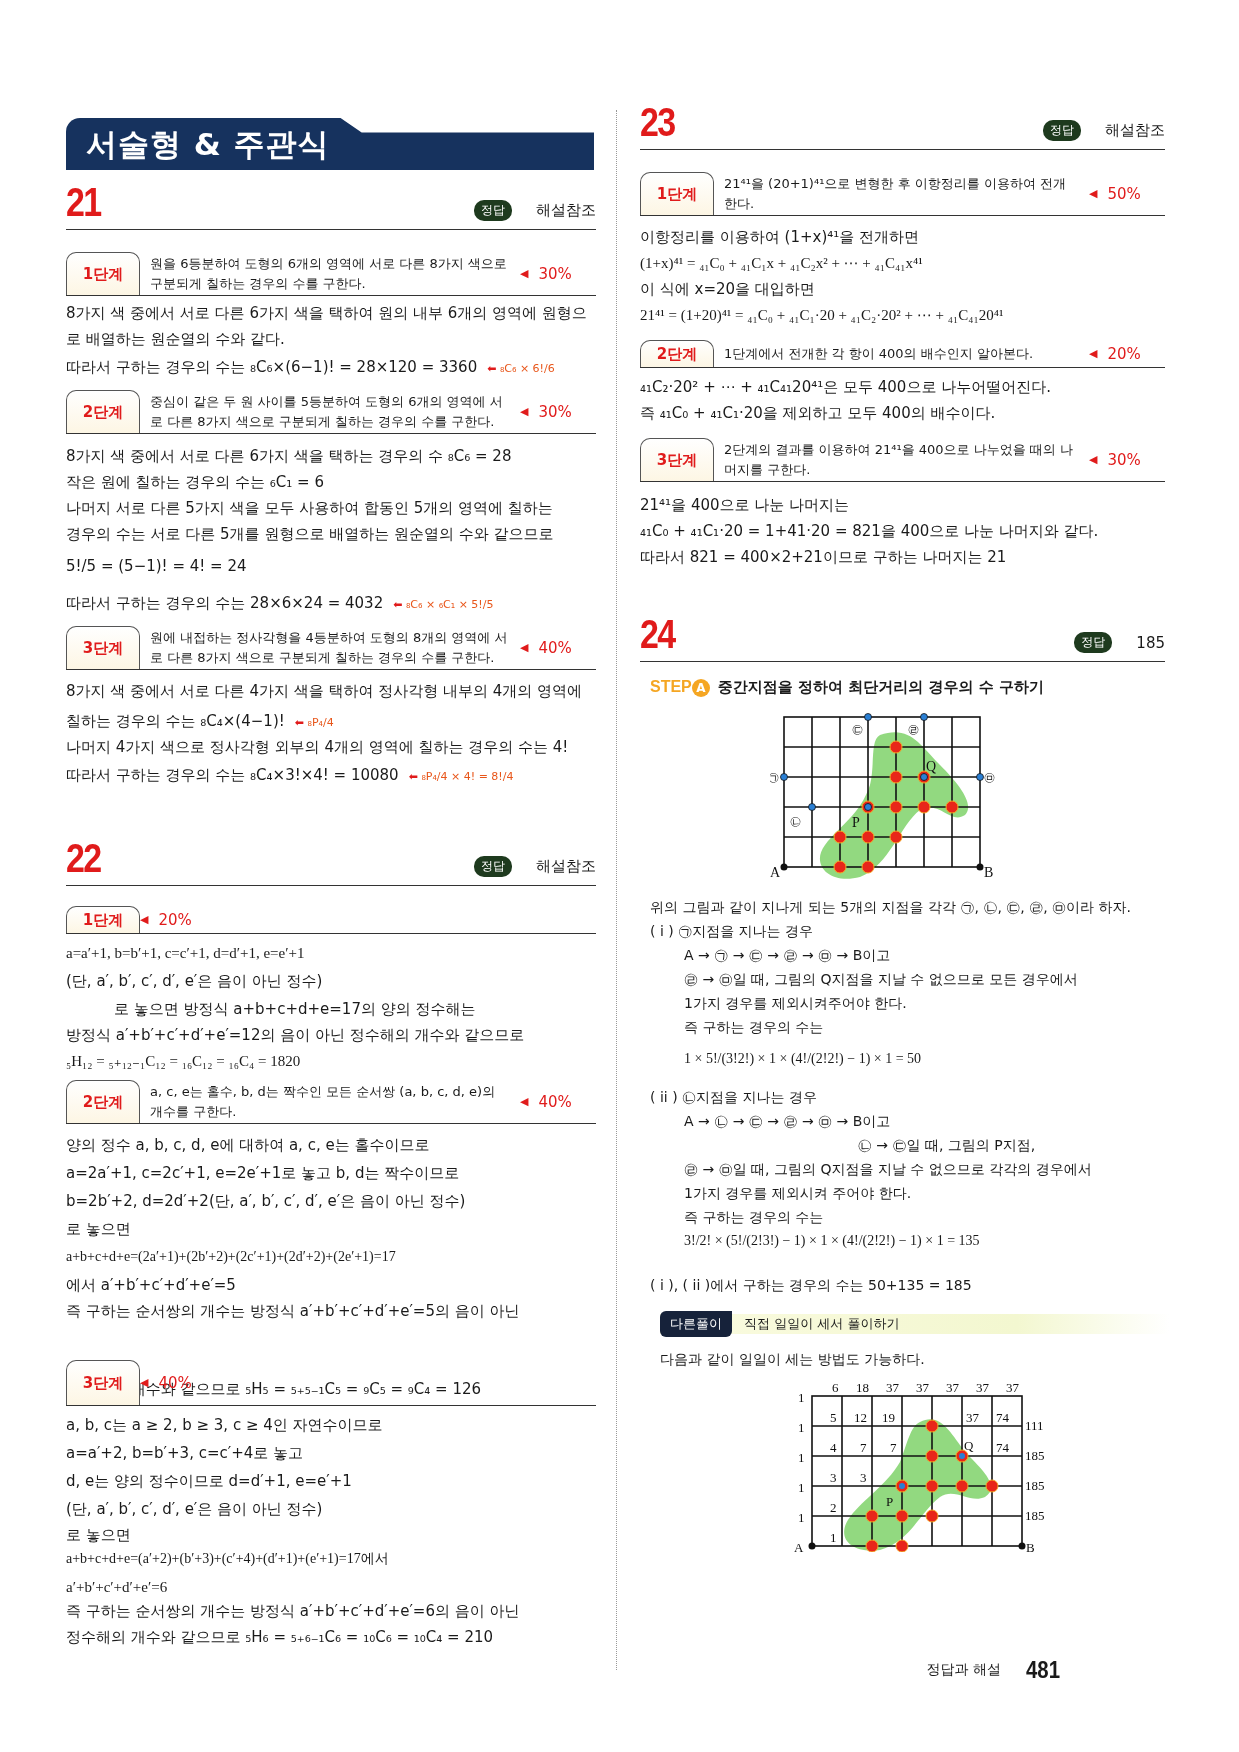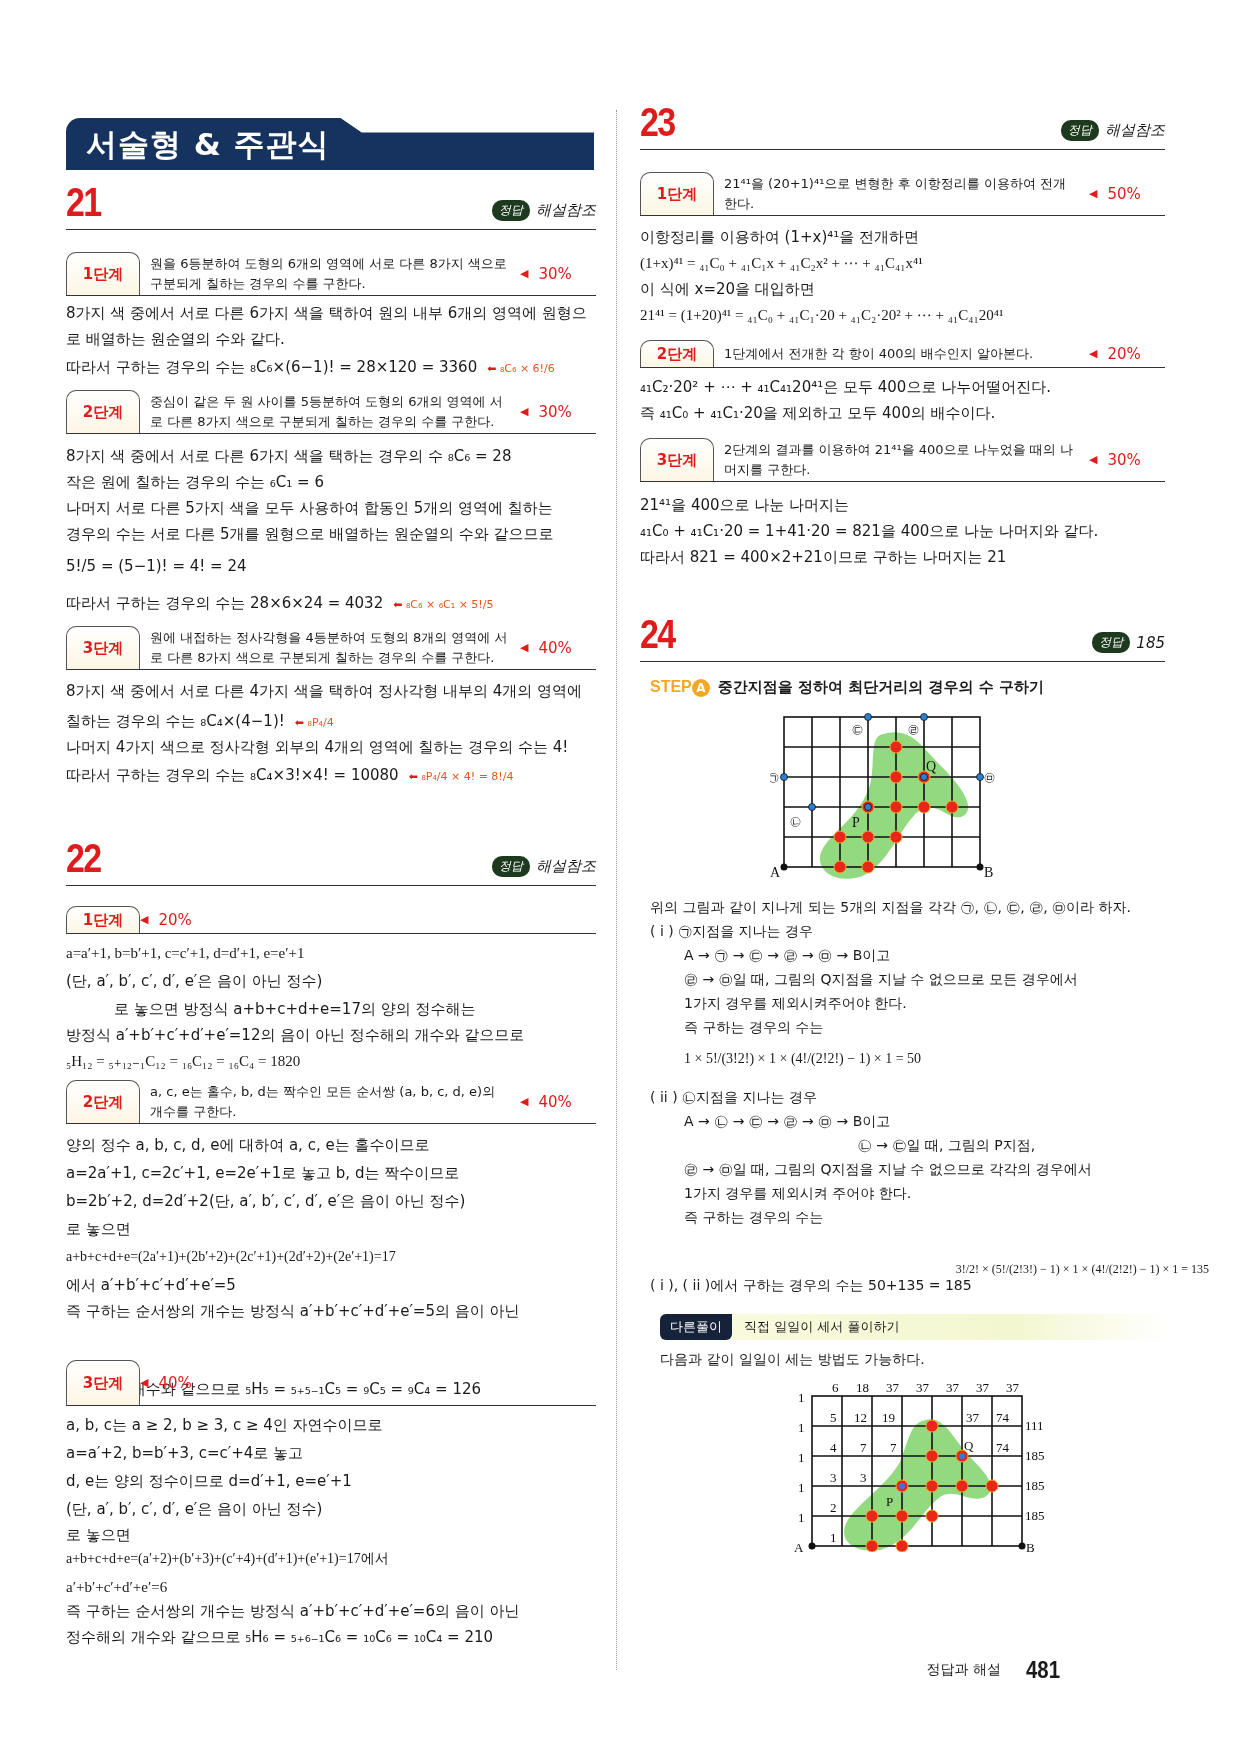--- a/index.html
+++ b/index.html
@@ -24,42 +24,42 @@
   .section-banner-title {
     position: absolute; left: 86px; top: 124px; font-size: 31px; font-weight: bold; color: #ffffff;
     letter-spacing: 1px;
   }
 
   .prob-head { position: absolute; width: 100%; height: 50px; border-bottom: 1.5px solid #333; }
   .prob-num {
     position: absolute; left: 0; bottom: 4px; font-family: "Liberation Sans", sans-serif;
     font-size: 40px; font-weight: bold; color: #e01b1b; letter-spacing: -2px; transform: scaleX(0.85); transform-origin: left bottom;
   }
-  .answer { position: absolute; right: 0; bottom: 8px; display: flex; align-items: center; gap: 6px; font-size: 15px; font-style: italic; }
+  .answer { position: absolute; right: 0; bottom: 8px; display: flex; align-items: center; gap: 24px; font-size: 15px; }
   .answer-badge { background: #1e3a1e; color: #fff; font-size: 12px; padding: 2px 7px; border-radius: 10px; }
 
   .step { position: absolute; width: 100%; display: flex; align-items: stretch; border-bottom: 1.5px solid #333; }
   .step-tab {
     width: 74px; border: 1.2px solid #555; border-bottom: none; border-radius: 10px 10px 0 0;
     background: linear-gradient(#fff, #fdf6e4); display: flex; align-items: center; justify-content: center;
     color: #e01b1b; font-weight: bold; font-size: 15px; flex-shrink: 0;
   }
   .step-desc { flex: 1; padding: 4px 10px; font-size: 13px; line-height: 20px; display: flex; align-items: center; }
   .step-pct { width: 76px; display: flex; align-items: center; color: #e01b1b; font-size: 15px; }
   .step-pct .tri { font-size: 11px; margin-right: 10px; }
 
   .line { position: absolute; left: 0; width: 100%; font-size: 15px; line-height: 22px; white-space: nowrap; }
   .note { color: #e8561a; font-size: 11px; margin-left: 10px; }
   .note .arr { color: #e01b1b; }
 
   .step-a { position: absolute; display: flex; align-items: center; gap: 8px; font-weight: bold; font-size: 15px; }
   .step-a-label { color: #f5a623; font-family: "Liberation Sans", sans-serif; font-size: 16px; font-weight: bold; }
   .step-a-circle { display: inline-block; width: 18px; height: 18px; border-radius: 50%; background: #f5a623; color: #fff; font-size: 12px; text-align: center; line-height: 18px; }
 
-  .alt-bar { position: absolute; height: 26px; display: flex; align-items: center; background: linear-gradient(90deg, #fafbe0, #f3f7d0 70%, #ffffff); }
+  .alt-bar { position: absolute; height: 20px; display: flex; align-items: center; background: linear-gradient(90deg, #fafbe0, #f3f7d0 70%, #ffffff); }
   .alt-badge { background: #16223a; color: #fff; font-size: 13px; padding: 4px 10px; border-radius: 6px 0 6px 6px; }
   .alt-title { margin-left: 12px; font-size: 13px; }
 
   .footer { position: absolute; right: 176px; top: 1656px; display: flex; align-items: center; gap: 22px; }
   .footer-label { font-size: 14px; }
   .footer-page { font-size: 24px; font-weight: bold; font-family: "Liberation Sans", sans-serif; transform: scaleX(0.85); }
 </style>
 </head>
 <body>
 
@@ -293,21 +293,21 @@
   <div class="line" style="top:968px; left:44px; font-size:14px;">㉣ → ㉤일 때, 그림의 Q지점을 지날 수 없으므로 모든 경우에서</div>
   <div class="line" style="top:992px; left:44px; font-size:14px;">1가지 경우를 제외시켜주어야 한다.</div>
   <div class="line" style="top:1016px; left:44px; font-size:14px;">즉 구하는 경우의 수는</div>
   <div class="line serif" style="top:1048px; left:44px; font-size:14px;">1 × 5!/(3!2!) × 1 × (4!/(2!2!) − 1) × 1 = 50</div>
   <div class="line" style="top:1086px; left:10px; font-size:14px;">( ii ) ㉡지점을 지나는 경우</div>
   <div class="line" style="top:1110px; left:44px; font-size:14px;">A → ㉡ → ㉢ → ㉣ → ㉤ → B이고</div>
   <div class="line" style="top:1134px; left:44px; font-size:14px;text-align:center;">㉡ → ㉢일 때, 그림의 P지점,</div>
   <div class="line" style="top:1158px; left:44px; font-size:14px;">㉣ → ㉤일 때, 그림의 Q지점을 지날 수 없으므로 각각의 경우에서</div>
   <div class="line" style="top:1182px; left:44px; font-size:14px;">1가지 경우를 제외시켜 주어야 한다.</div>
   <div class="line" style="top:1206px; left:44px; font-size:14px;">즉 구하는 경우의 수는</div>
-  <div class="line serif" style="top:1258px; left:44px; font-size:12px;text-align:right;">3!/2! × (5!/(2!3!) − 1) × 1 × (4!/(2!2!) − 1) × 1 = 135</div>
+  <div class="line serif" style="top:1230px; left:44px; font-size:14px;">3!/2! × (5!/(2!3!) − 1) × 1 × (4!/(2!2!) − 1) × 1 = 135</div>
   <div class="line" style="top:1274px; left:10px; font-size:14px;">( i ), ( ii )에서 구하는 경우의 수는 50+135 = 185</div>
 
   <div class="alt-bar" style="top:1314px; left:20px; width:510px;">
     <span class="alt-badge">다른풀이</span>
     <span class="alt-title">직접 일일이 세서 풀이하기</span>
   </div>
   <div class="line" style="top:1348px; left:20px; font-size:14px;">다음과 같이 일일이 세는 방법도 가능하다.</div>
 
   <svg style="position:absolute; left:150px; top:1372px;" width="260" height="180" viewBox="0 0 260 180">
     <path d="M130 50 C150 40, 160 60, 175 80 C195 100, 210 115, 195 125 C180 132, 165 115, 150 125 C130 140, 120 170, 90 178 C60 182, 45 165, 60 145 C75 125, 95 115, 110 90 C118 70, 120 55, 130 50 Z" fill="#7fd26a" opacity="0.85"></path>

